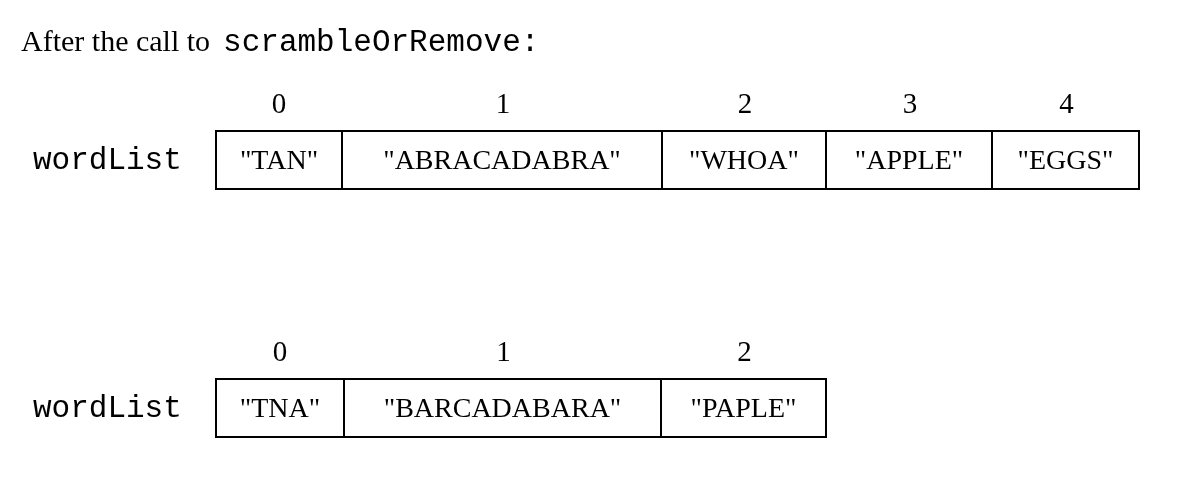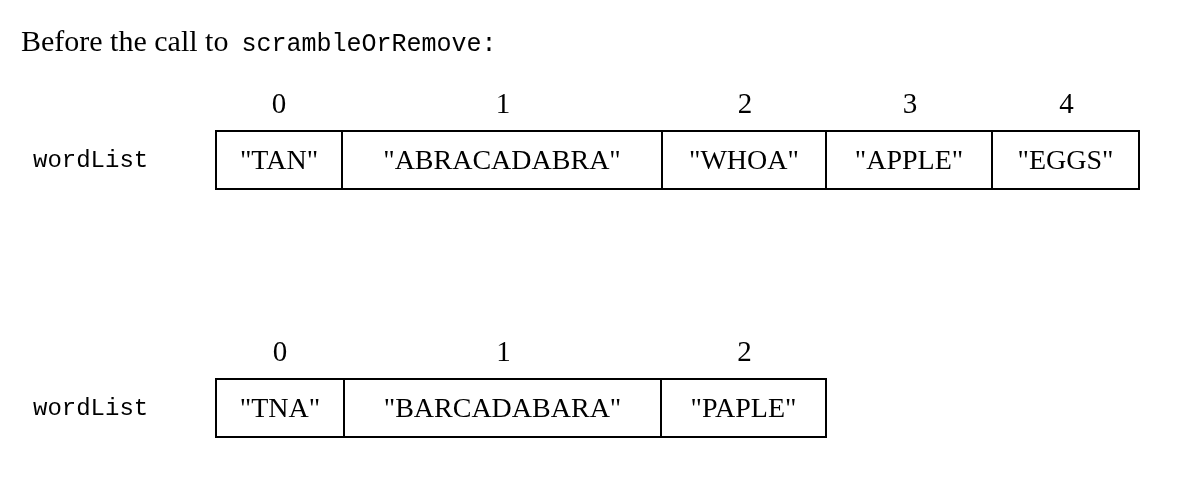--- a/index.html
+++ b/index.html
@@ -20,21 +20,21 @@
     position: absolute;
     left: 21px;
     white-space: nowrap;
     line-height: 38px;
   }
   .heading .serif {
     font-size: 30px;
     font-family: "Liberation Serif", serif;
   }
   .heading .code {
-    font-size: 25px;
+    font-size: 31px;
     font-family: "Liberation Mono", monospace;
     margin-left: 13px;
   }
   .indices {
     position: absolute;
     left: 215px;
     display: flex;
     font-size: 29px;
     line-height: 30px;
     text-align: center;
@@ -43,21 +43,21 @@
     display: inline-block;
     text-align: center;
   }
   .row-label {
     position: absolute;
     left: 33px;
     height: 60px;
     display: flex;
     align-items: center;
     font-family: "Liberation Mono", monospace;
-    font-size: 24px;
+    font-size: 31px;
     white-space: nowrap;
   }
   .array {
     position: absolute;
     left: 215px;
     display: flex;
     box-sizing: border-box;
     height: 60px;
     border: 2px solid #000000;
     background: #ffffff;
@@ -81,21 +81,21 @@
   
   .i20 { width: 130px; } .i21 { width: 317px; } .i22 { width: 165px; }
   .c20 { width: 128px; } .c21 { width: 317px; } .c22 { width: 163px; }
 </style>
 </head>
 <body>
 
 <div class="page">
 
   <div class="heading" style="top:22px">
-    <span class="serif">Before the call to</span><span class="code">scrambleOrRemove:</span>
+    <span class="serif">After the call to</span><span class="code">scrambleOrRemove:</span>
   </div>
 
   <div class="indices" style="top:88px">
     <span class="i10">0</span>
     <span class="i11">1</span>
     <span class="i12">2</span>
     <span class="i13">3</span>
     <span class="i14">4</span>
   </div>
 

